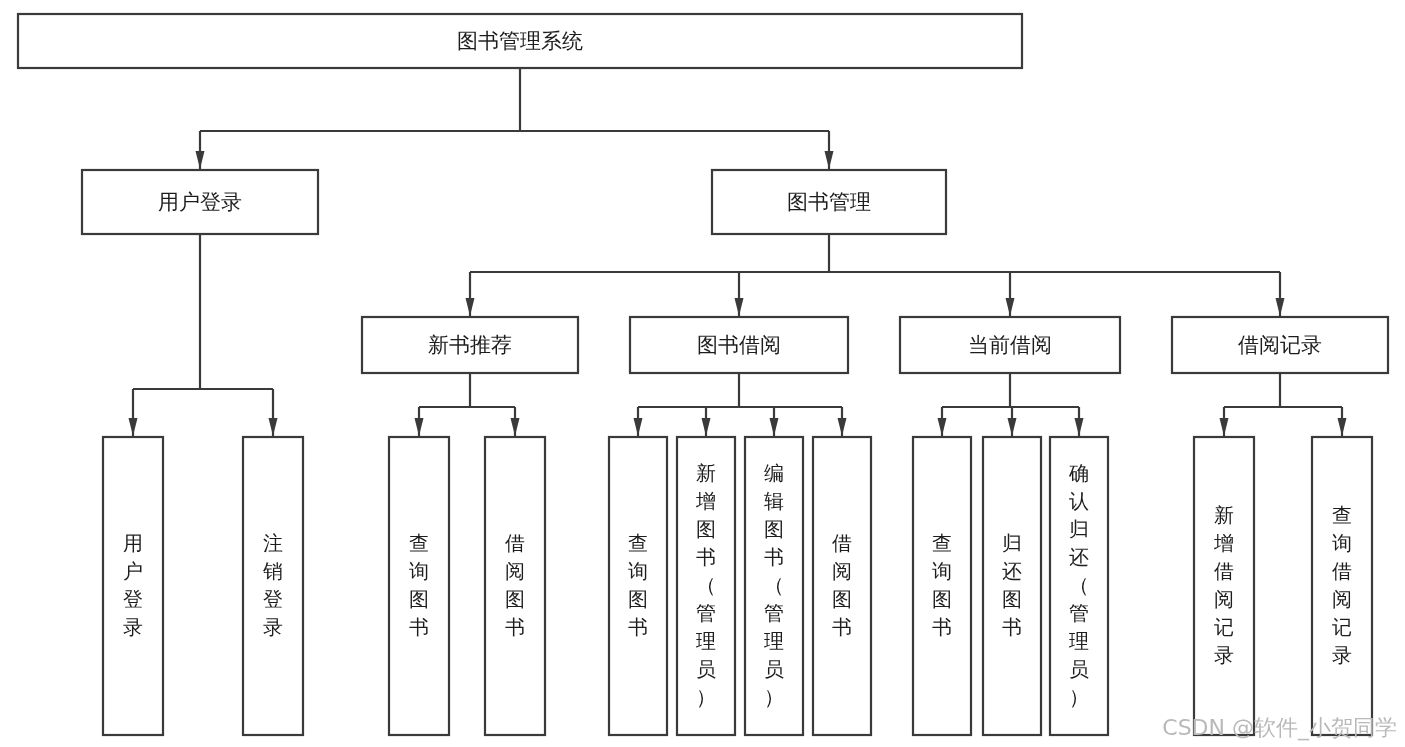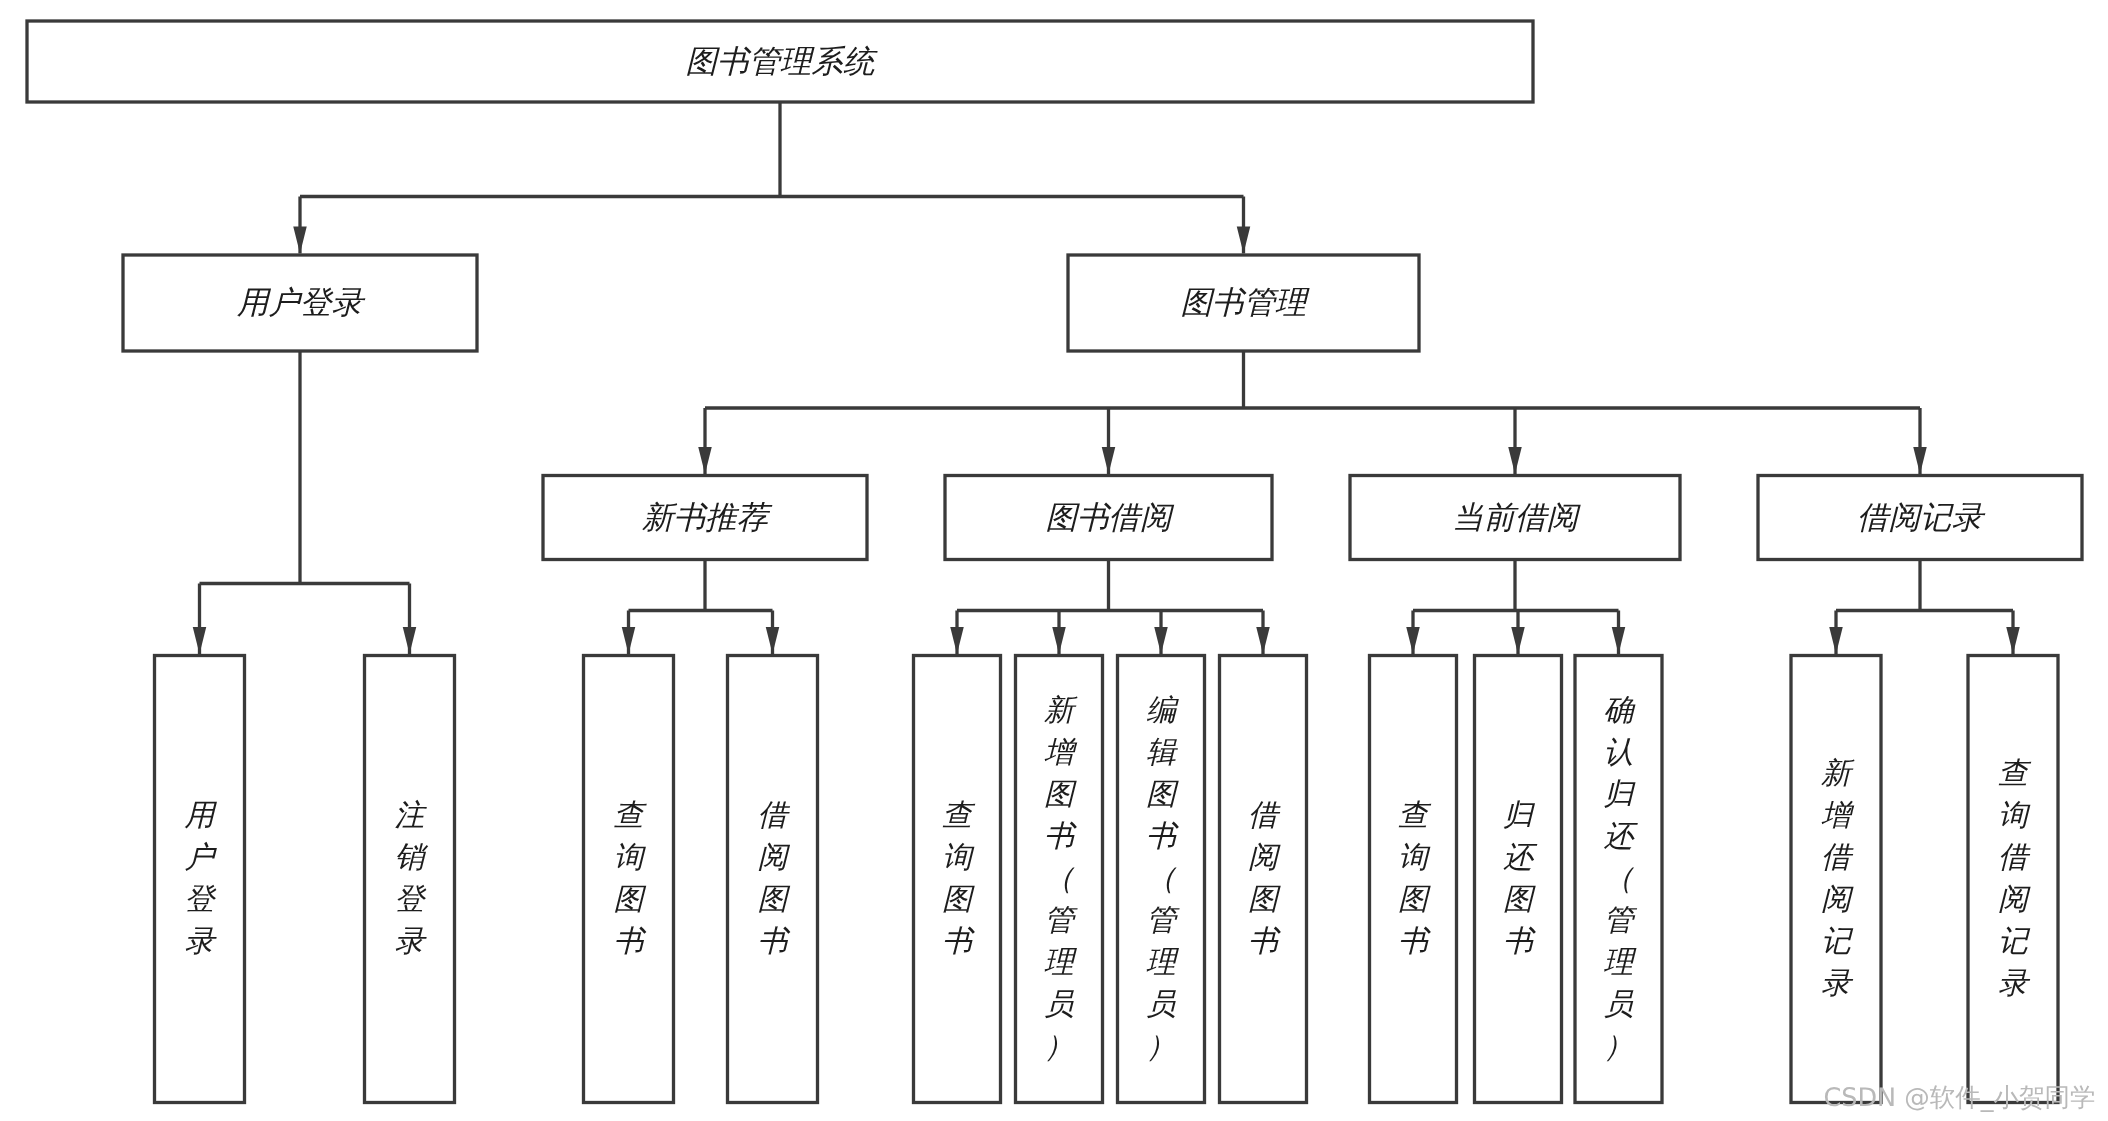--- a/index.html
+++ b/index.html
@@ -13,21 +13,20 @@
     position: relative;
     font-family: "DejaVu Sans", "Liberation Sans", sans-serif;
     overflow: hidden;
   }
   #diagram-root {
     position: absolute;
     left: 0;
     top: 0;
     width: 1121px;
     height: 747px;
-    font-style: italic;
   }
   .node-box {
     fill: #ffffff;
     stroke: #3a3a3a;
     stroke-width: 2.2;
   }
   .connector {
     stroke: #3a3a3a;
     stroke-width: 2.2;
     fill: none;
@@ -48,21 +47,21 @@
     font-family: "DejaVu Sans", "Liberation Sans", sans-serif;
     font-size: 20px;
     fill: #1d1d1d;
     text-anchor: middle;
   }
   .watermark-text {
     position: absolute;
     right: 8px;
     bottom: 4px;
     font-family: "DejaVu Sans", "Liberation Sans", sans-serif;
-    font-size: 17px;
+    font-size: 22px;
     color: #b9b9b9;
     white-space: nowrap;
     user-select: none;
   }
 </style>
 </head>
 <body>
 
 <div id="diagram-root">
   <svg id="diagram-svg" width="1405" height="747" viewBox="0 0 1405 747" xmlns="http://www.w3.org/2000/svg">

